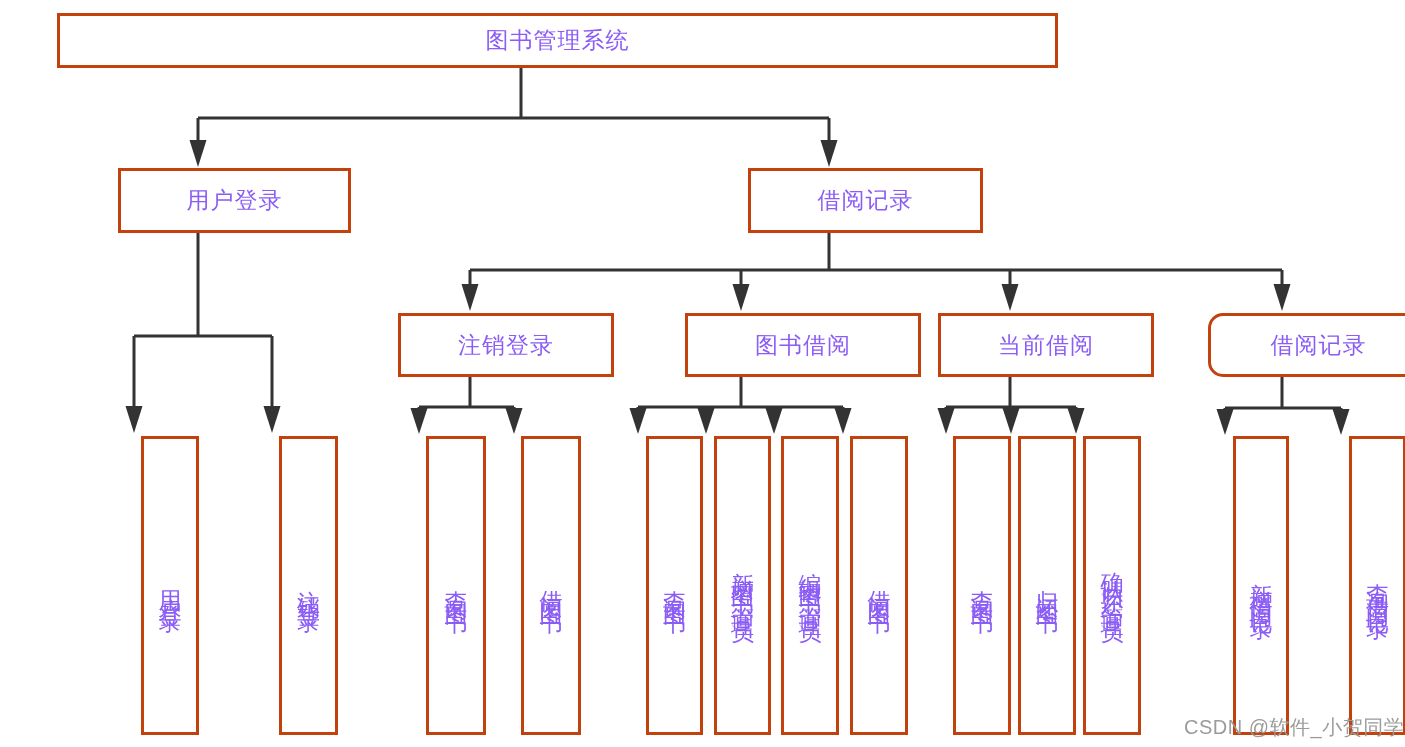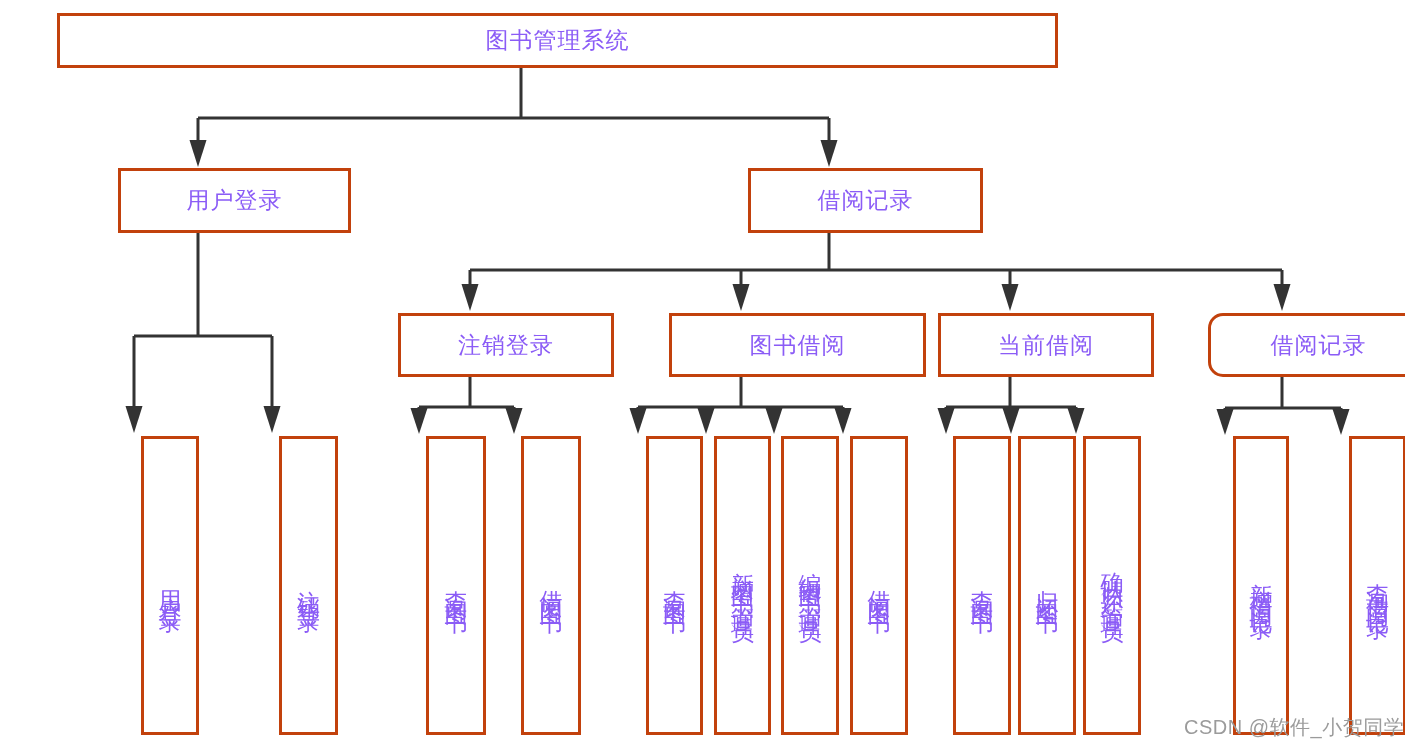--- a/index.html
+++ b/index.html
@@ -106,21 +106,21 @@
   <div class="node h" style="left:82px; top:168px; width:233px; height:65px;">
     <span>用户登录</span>
   </div>
   <div class="node h" style="left:712px; top:168px; width:235px; height:65px;">
     <span>借阅记录</span>
   </div>
 
   <div class="node h" style="left:362px; top:313px; width:216px; height:64px;">
     <span>注销登录</span>
   </div>
-  <div class="node h" style="left:633px; top:313px; width:257px; height:64px;">
+  <div class="node h" style="left:649px; top:313px; width:236px; height:64px;">
     <span>图书借阅</span>
   </div>
   <div class="node h" style="left:902px; top:313px; width:216px; height:64px;font-family:Liberation Mono, monospace;">
     <span>当前借阅</span>
   </div>
   <div class="node h" style="left:1172px; top:313px; width:221px; height:64px;border-radius:15px;">
     <span>借阅记录</span>
   </div>
 
   <div class="node v" style="left:105px; top:436px; width:58px; height:299px;">

